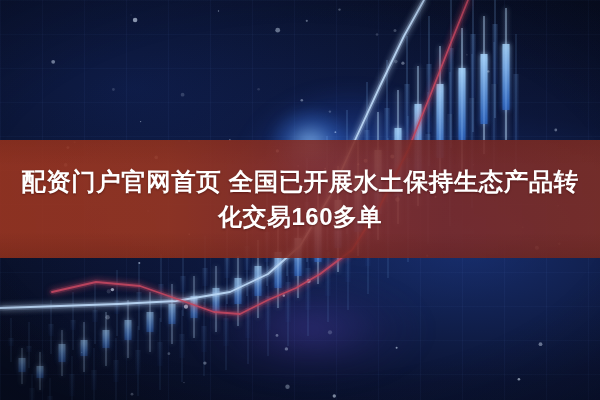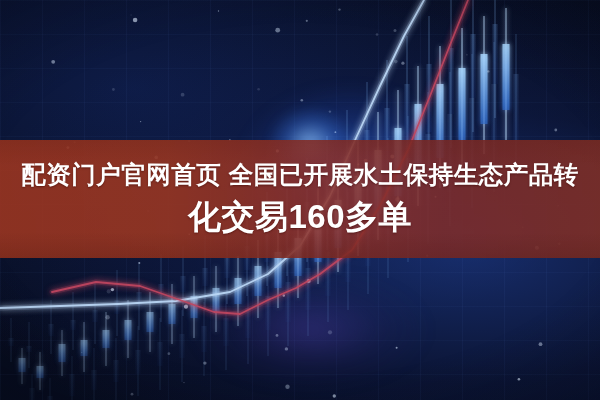--- a/index.html
+++ b/index.html
@@ -103,21 +103,21 @@
     color: #ffffff;
     font-size: 25px;
     font-weight: bold;
     letter-spacing: 0.5px;
     line-height: 1.38;
     text-align: center;
     white-space: nowrap;
     text-shadow: 0 1px 2px rgba(60,10,5,0.55);
   }
   .l1 { font-size: 24.5px; }
-  .l2 { font-size: 33px; }
+  .l2 { font-size: 24px; }
 </style>
 </head>
 <body>
 
 <div id="stage">
 
   <div class="bg-base"></div>
   <div class="bg-grid"></div>
   <div class="bg-glow-a"></div>
   <div class="bg-glow-c"></div>

